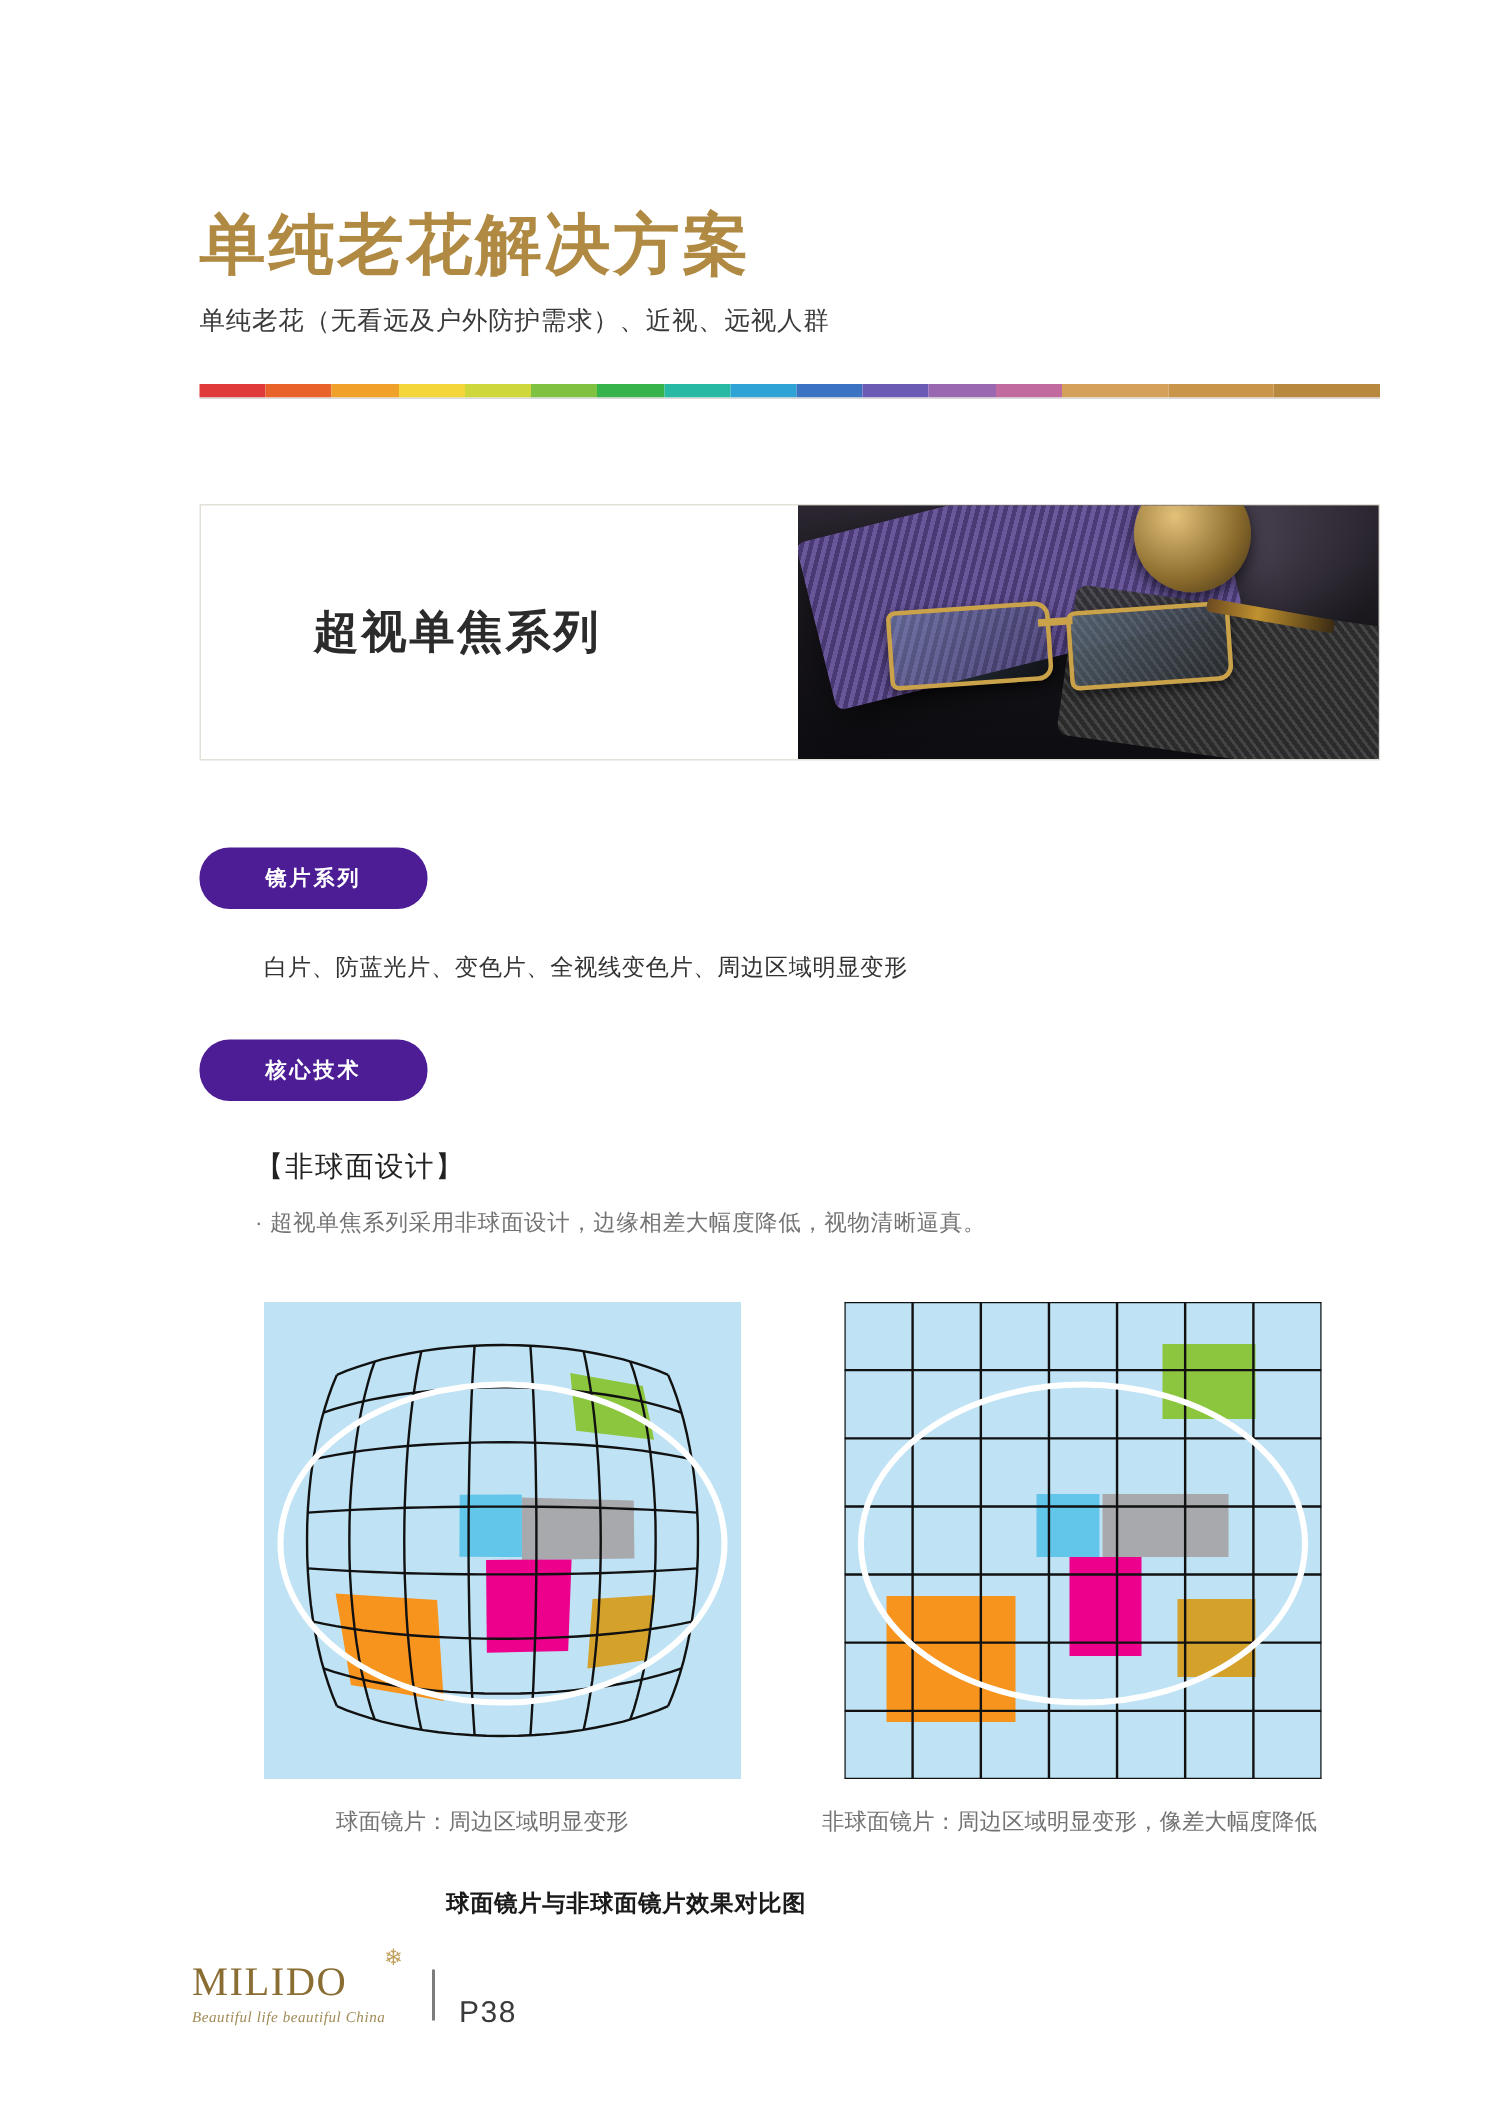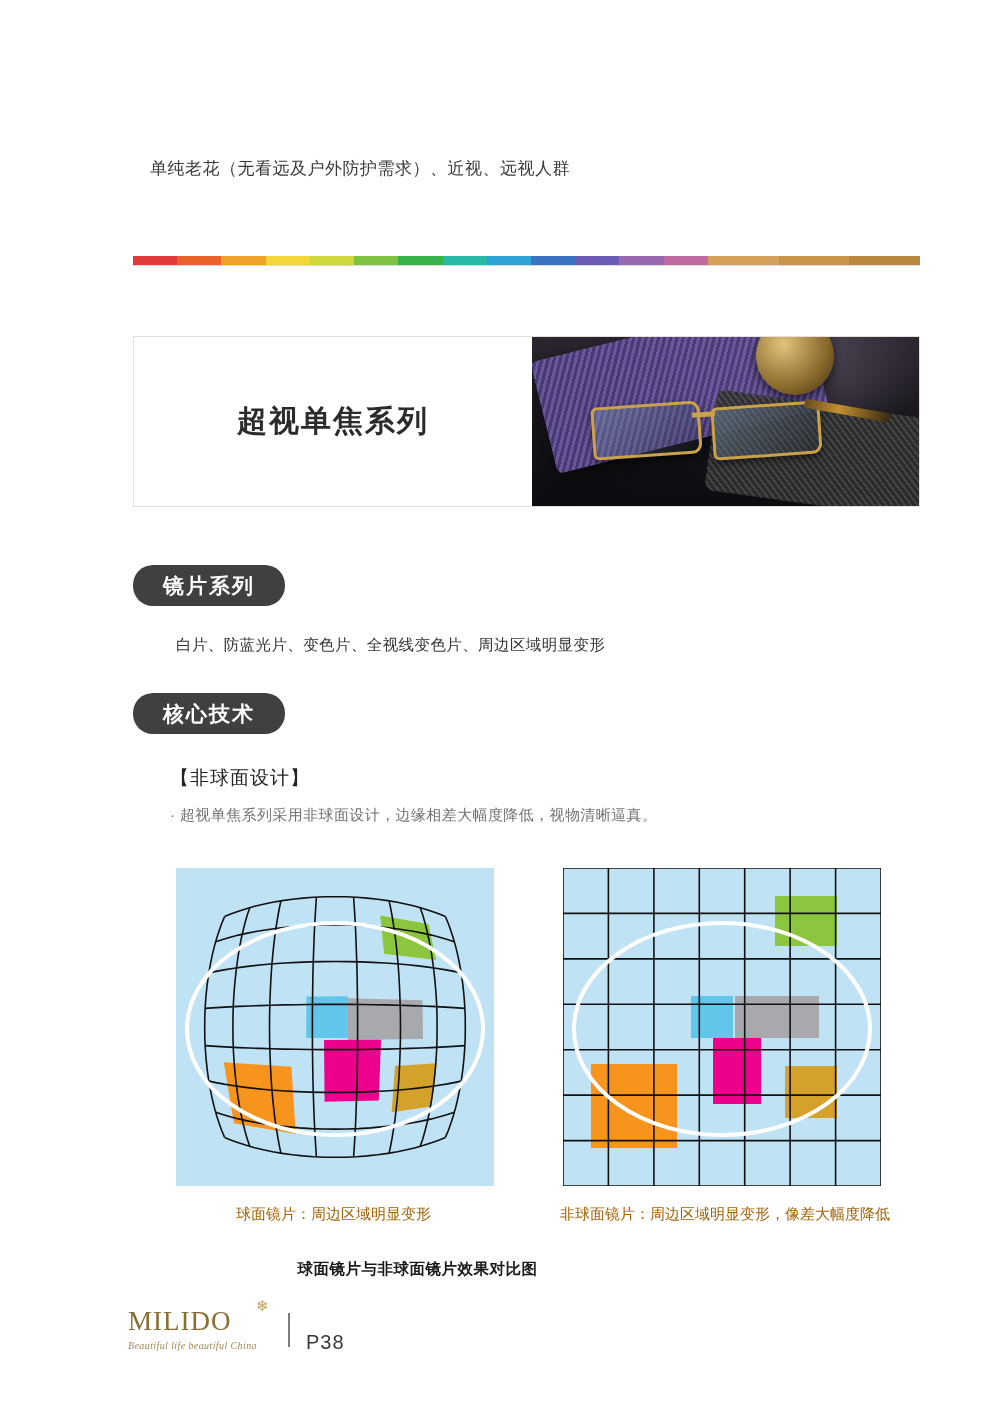--- a/index.html
+++ b/index.html
@@ -34,21 +34,21 @@
     font-weight: bold;
     color: #b08a42;
     letter-spacing: 2px;
     line-height: 1.1;
     margin: 0 0 14px 0;
   }
   .sub-title {
     font-size: 17px;
     color: #3a3a3a;
     letter-spacing: 0.5px;
-    margin: 17px;
+    margin: 0;
   }
   .rainbow-bar {
     position: absolute;
     left: 133px;
     top: 256px;
     width: 787px;
     height: 9px;
     display: flex;
   }
   .rainbow-bar .seg {
@@ -80,21 +80,20 @@
     display: flex;
     align-items: center;
     padding-left: 75px;
     box-sizing: border-box;
   }
   .hero-title {
     font-size: 30px;
     font-weight: bold;
     color: #2b2b2b;
     letter-spacing: 2px;
-    margin-left: 28px;
   }
   .hero-right {
     flex: 1;
     position: relative;
     overflow: hidden;
     background: #1d1b22;
   }
   
   .photo-bg {
     position: absolute;
@@ -176,27 +175,27 @@
     background: linear-gradient(90deg, #6b4a20, #c0912f 40%, #3a2a12);
     transform: rotate(10deg);
     border-radius: 3px;
   }
 
   
   .pill {
     position: absolute;
     height: 41px;
     min-width: 152px;
-    background: #404040;
+    background: #4c1d95;
     border-radius: 20px;
     display: flex;
     align-items: center;
     justify-content: center;
     color: #ffffff;
-    font-size: 21px;
+    font-size: 14px;
     font-weight: bold;
     letter-spacing: 2px;
     padding: 0 22px;
     box-sizing: border-box;
   }
   #pill-lens-series { left: 133px; top: 565px; }
   #pill-core-tech { left: 133px; top: 693px; }
 
   .body-text {
     position: absolute;
@@ -232,23 +231,22 @@
   }
   #figure-spherical { left: 176px; }
   #figure-aspherical { left: 563px; }
 
   .grid-svg { display: block; width: 100%; height: 100%; }
 
   .caption {
     position: absolute;
     top: 1205px;
     font-size: 15px;
-    color: #a16207;
+    color: #737373;
     white-space: nowrap;
-    margin-left: 12px;
   }
   #caption-spherical { left: 224px; }
   #caption-aspherical { left: 548px; }
 
   .figure-title {
     position: absolute;
     top: 1259px;
     left: 0;
     width: 835px;
     text-align: center;
@@ -307,20 +305,21 @@
     letter-spacing: 1px;
     margin-top: 26px;
   }
 </style>
 </head>
 <body>
 
 <div class="page">
 
   <div class="header">
+    <div class="main-title">单纯老花解决方案</div>
     <div class="sub-title">单纯老花（无看远及户外防护需求）、近视、远视人群</div>
   </div>
   <div class="rainbow-bar" id="rainbow-bar">
       <div class="seg" style="background: rgb(224, 58, 58); flex: 1 1 0%;"></div>
       <div class="seg" style="background: rgb(232, 98, 42); flex: 1 1 0%;"></div>
       <div class="seg" style="background: rgb(240, 161, 42); flex: 1 1 0%;"></div>
       <div class="seg" style="background: rgb(244, 213, 58); flex: 1 1 0%;"></div>
       <div class="seg" style="background: rgb(207, 216, 58); flex: 1 1 0%;"></div>
       <div class="seg" style="background: rgb(127, 194, 65); flex: 1 1 0%;"></div>
       <div class="seg" style="background: rgb(54, 179, 74); flex: 1 1 0%;"></div>

